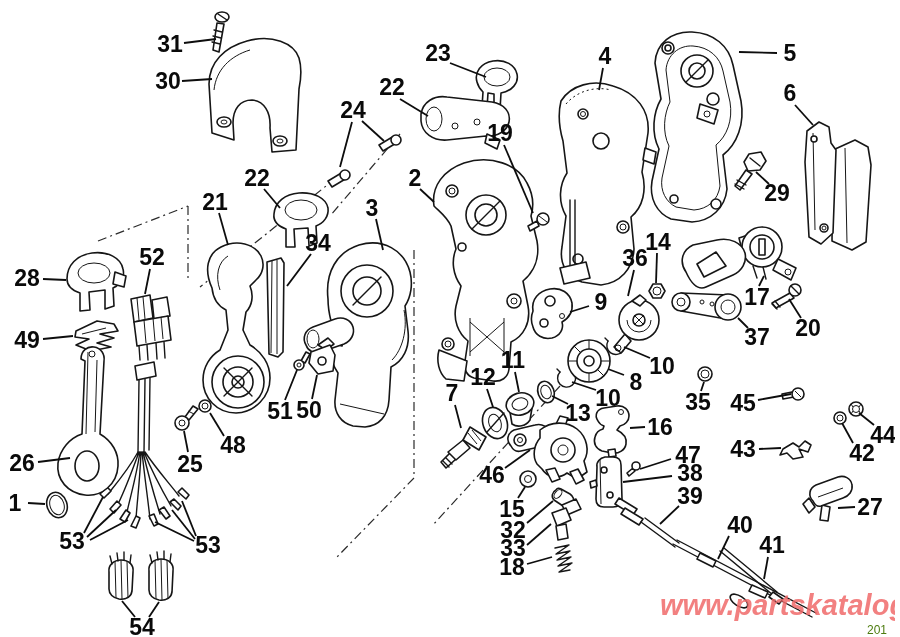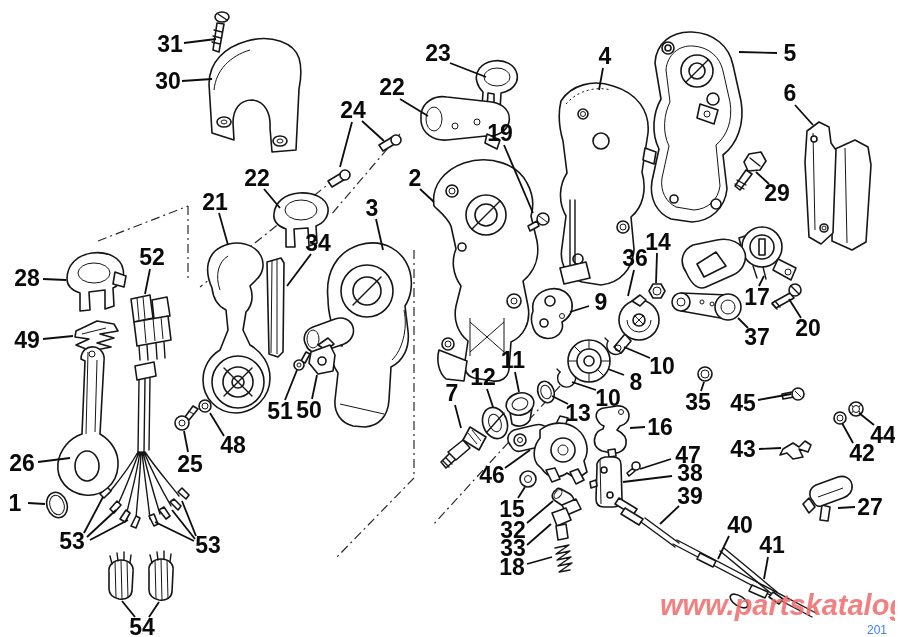--- a/index.html
+++ b/index.html
@@ -8,21 +8,21 @@
   svg{position:absolute;left:0;top:0;}
   .p{fill:#ffffff;stroke:#161616;stroke-width:1.6;stroke-linejoin:round;stroke-linecap:round;}
   .ln{fill:none;stroke:#161616;stroke-width:1.4;stroke-linejoin:round;stroke-linecap:round;}
   .thin{fill:none;stroke:#161616;stroke-width:1;}
   .dash{fill:none;stroke:#2a2a2a;stroke-width:1.2;stroke-dasharray:9 4 2 4;}
   .leader{stroke:#0d0d0d;stroke-width:1.8;}
   .callout{font-family:"Liberation Sans",sans-serif;font-weight:bold;font-size:23px;fill:#0a0a0a;
            text-anchor:middle;dominant-baseline:central;}
   .watermark{position:absolute;left:660px;top:589px;font-size:29px;font-weight:bold;font-style:italic;
              letter-spacing:0px;opacity:.85;white-space:nowrap;}
-  .pagenum{position:absolute;left:867px;top:623px;font-size:12px;color:#3b82f6;}
+  .pagenum{position:absolute;left:867px;top:623px;font-size:12px;color:#4d7c0f;}
 </style>
 </head>
 <body>
 
 <div class="stage">
 <svg width="900" height="637" viewBox="0 0 900 637">
 
   <g>
     <path class="dash" d="M98,241 L188,206"></path>
     <path class="dash" d="M188,206 L188,278"></path>

